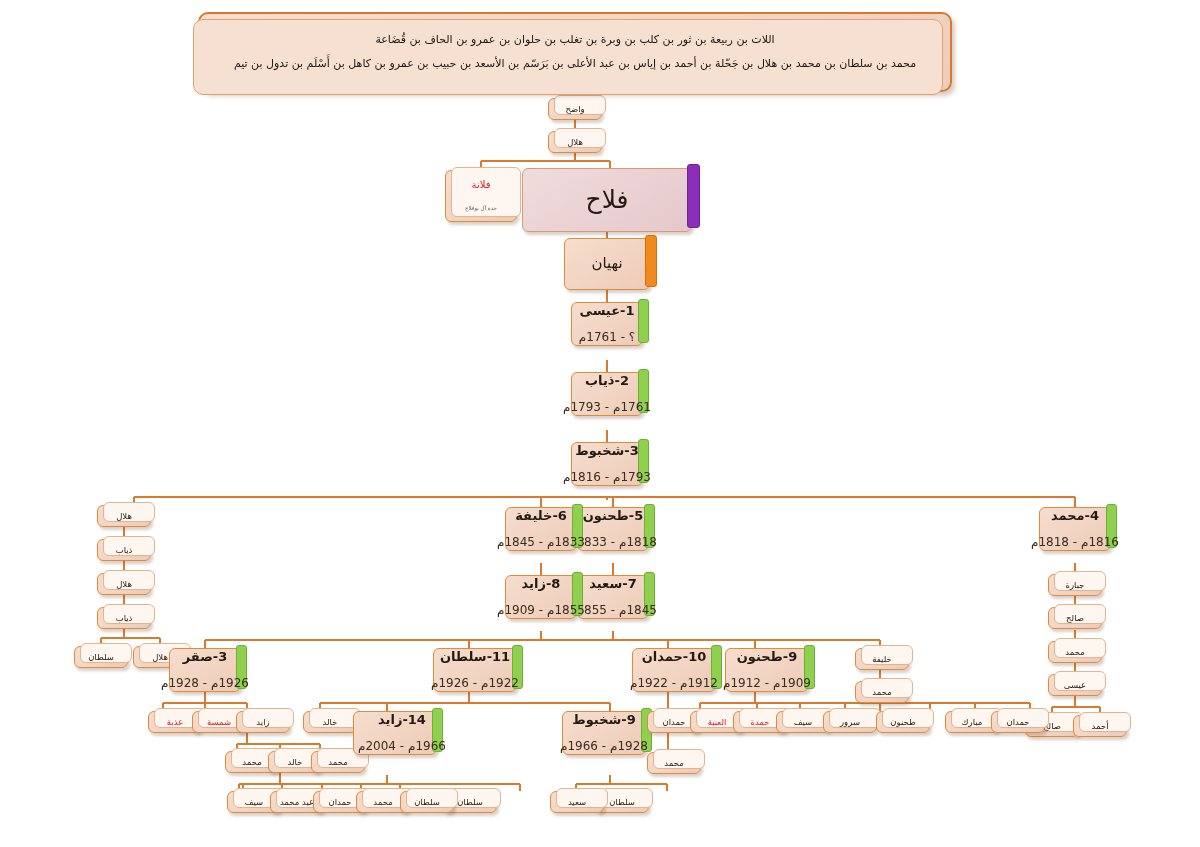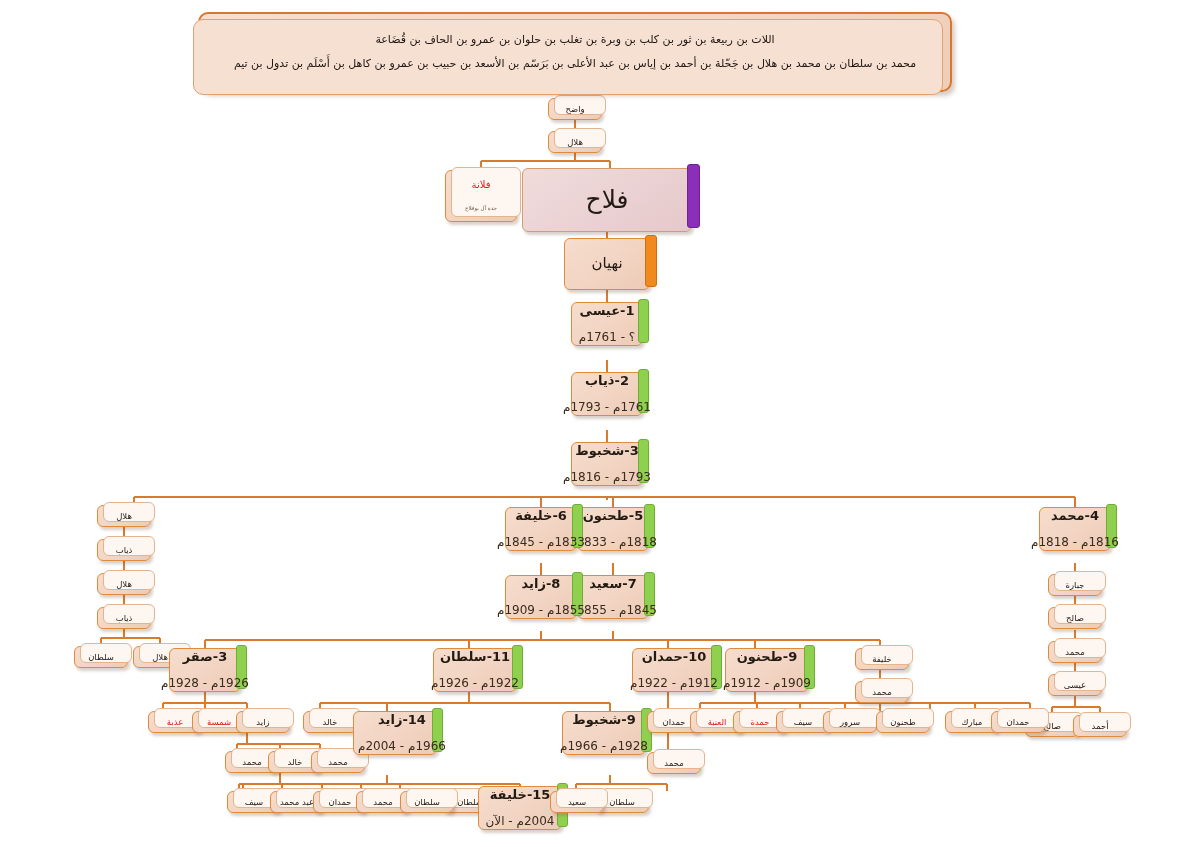--- a/index.html
+++ b/index.html
@@ -342,24 +342,20 @@
     </div>
 
   <div class="node m wide" style="left:353px;top:711px;padding-left:14px;">
     <span class="nm"><span>14-</span><span>زايد</span></span>
     <span class="dt">1966م - 2004م</span>
   </div>
   <div class="node m wide" style="left:562px;top:711px;">
     <span class="nm"><span>9-</span><span>شخبوط</span></span>
     <span class="dt">1928م - 1966م</span>
   </div>
-  <div class="node m wide" style="left:478px;top:786px;">
-    <span class="nm"><span>15-</span><span>خليفة</span></span>
-    <span class="dt">2004م - الآن</span>
-  </div>
 
   <div class="node s stack" style="left:400px;top:791px;">
     <span class="nm">سلطان</span>
     </div>
   <div class="node s stack" style="left:595px;top:791px;">
     <span class="nm">سلطان</span>
     </div>
   <div class="node s stack" style="left:550px;top:791px;">
     <span class="nm">سعيد</span>
     </div>

